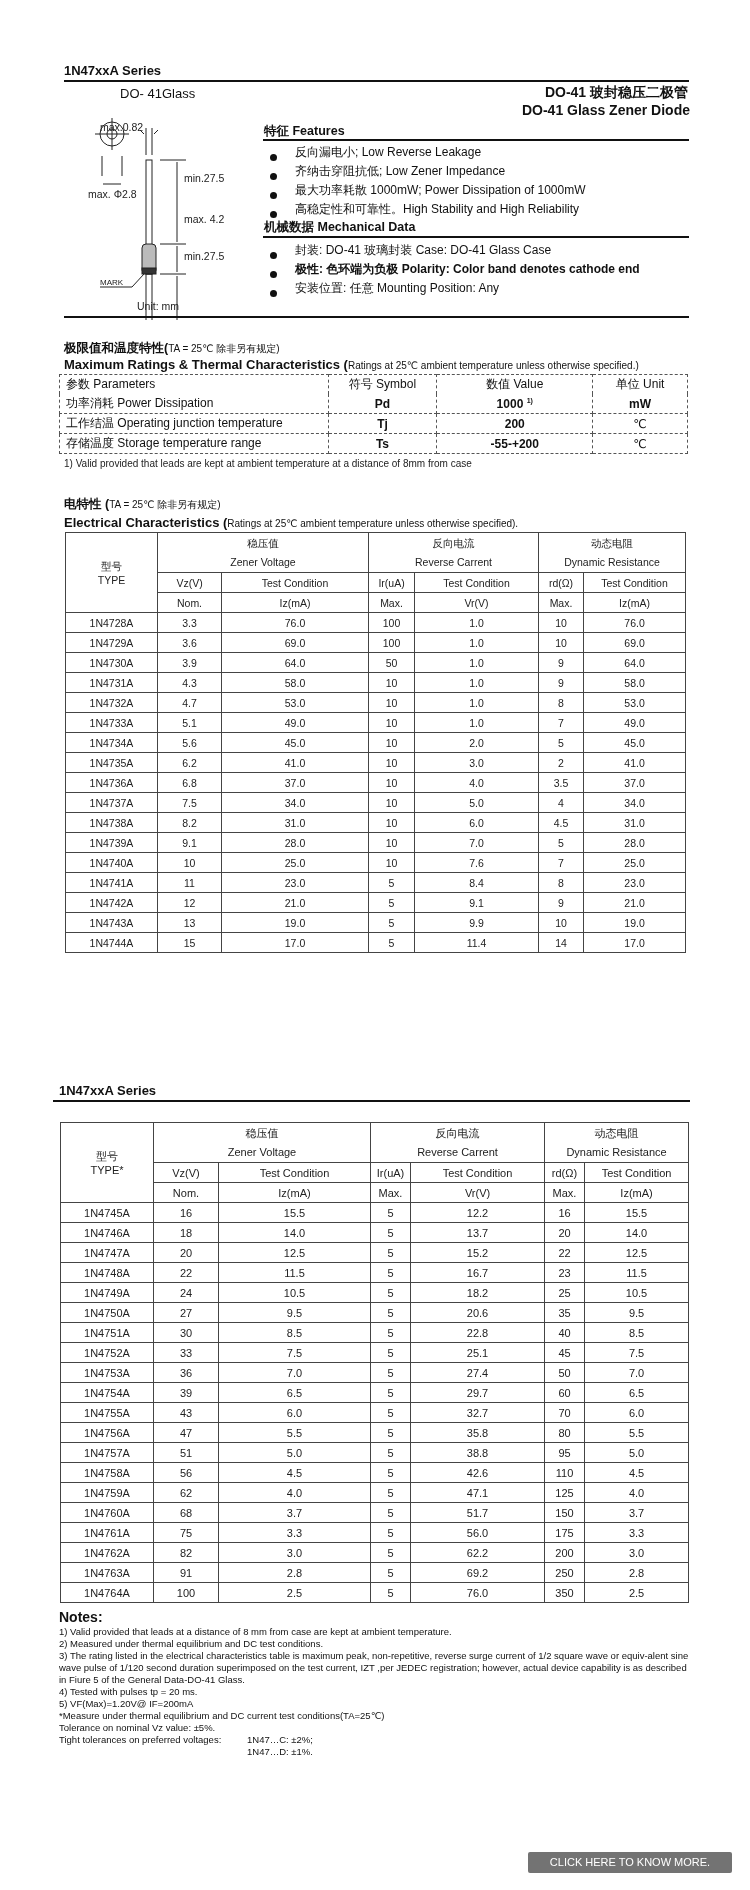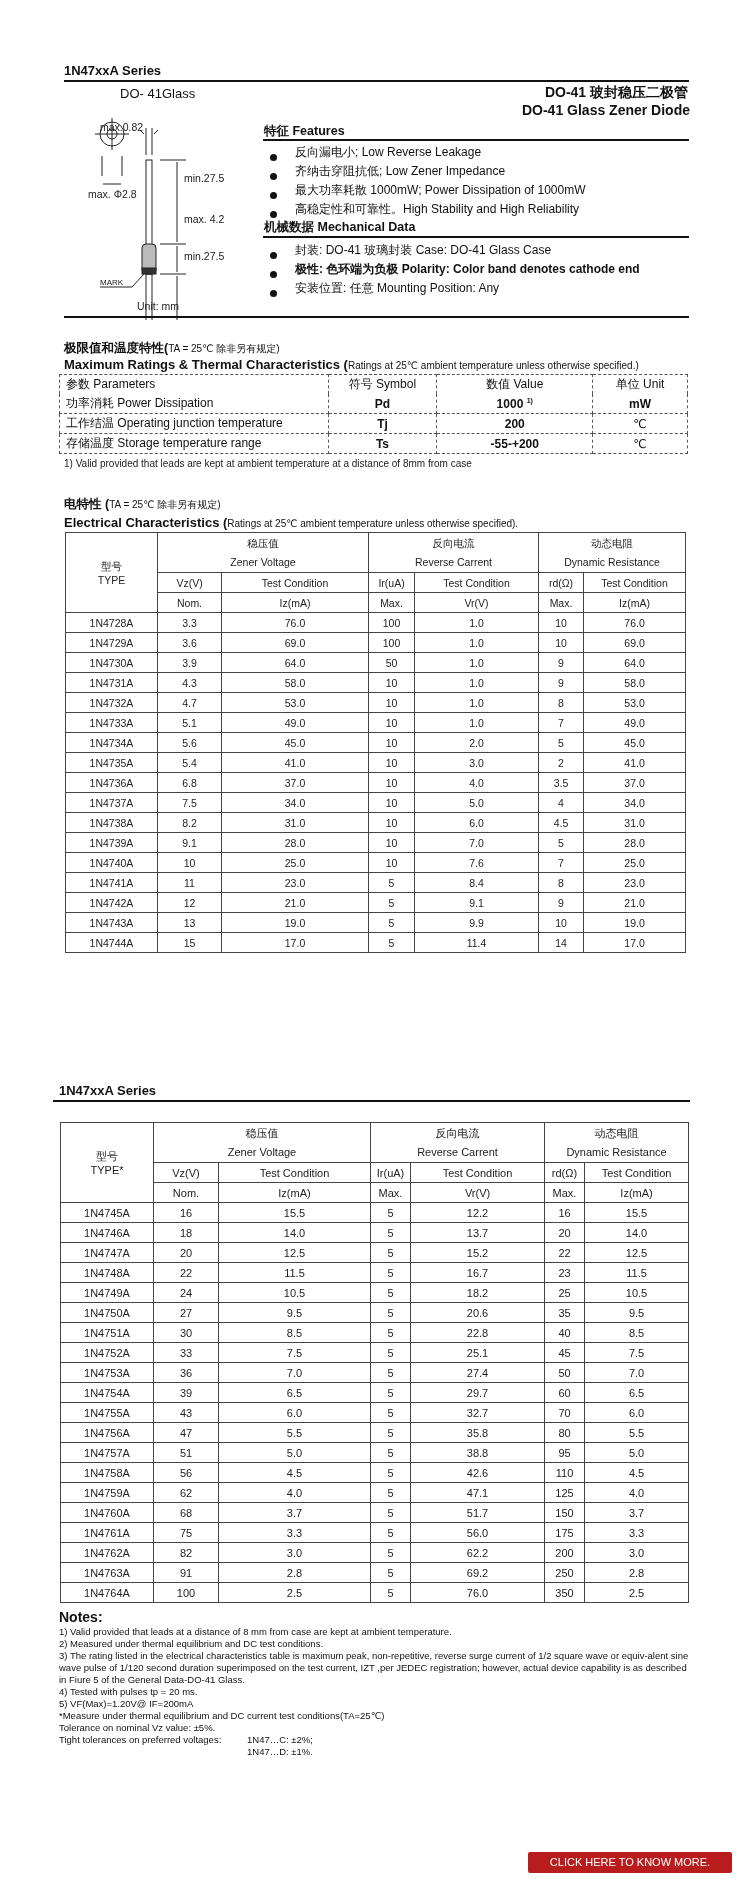--- a/index.html
+++ b/index.html
@@ -279,21 +279,21 @@
         <td>1N4734A</td>
         <td>5.6</td>
         <td>45.0</td>
         <td>10</td>
         <td>2.0</td>
         <td>5</td>
         <td>45.0</td>
       </tr>
       <tr>
         <td>1N4735A</td>
-        <td>5.4</td>
+        <td>6.2</td>
         <td>41.0</td>
         <td>10</td>
         <td>3.0</td>
         <td>2</td>
         <td>41.0</td>
       </tr>
       <tr>
         <td>1N4736A</td>
         <td>6.8</td>
         <td>37.0</td>
@@ -619,13 +619,13 @@
   <div>5) VF(Max)=1.20V@ IF=200mA</div>
   <div>*Measure under thermal equilibrium and DC current test conditions(TA=25℃)</div>
   <div>Tolerance on nominal Vz value: ±5%.</div>
   <div style="display:flex;">
     <span style="width:188px;">Tight tolerances on preferred voltages:</span>
     <span>1N47…C: ±2%;</span>
   </div>
   <div style="padding-left:188px;">1N47…D: ±1%.</div>
 </div>
 
-<div class="cta" style="background: #b91c1c;">CLICK HERE TO KNOW MORE.</div>
+<div class="cta" style="background: #737373;">CLICK HERE TO KNOW MORE.</div>
 
 </body></html>

